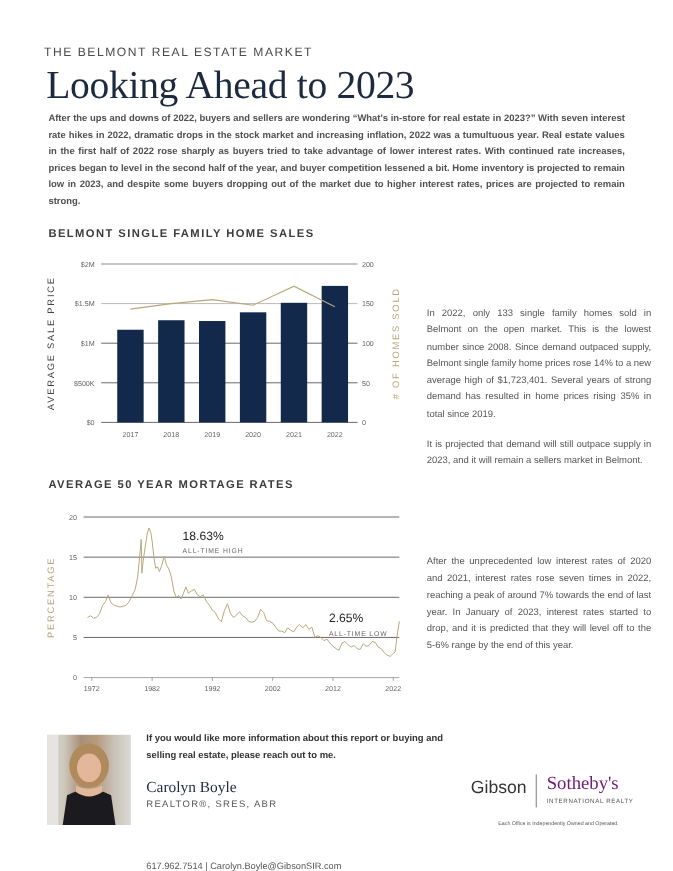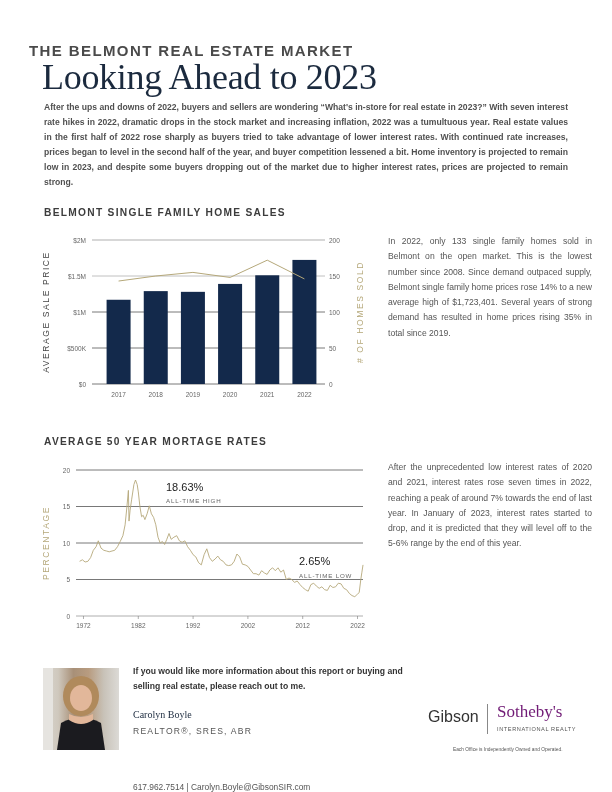--- a/index.html
+++ b/index.html
@@ -1,26 +1,26 @@
 <!DOCTYPE html>
 <html><head>
 <meta charset="utf-8">
 <style>
   html,body{margin:0;padding:0;background:#fff;}
   body{width:612px;height:792px;position:relative;overflow:hidden;font-family:"Liberation Sans",sans-serif;color:#3a3a3a;}
   .abs{position:absolute;}
-  .kicker{left:29px;top:42px;font-size:15px;letter-spacing:1.4px;font-weight:bold;color:#4a4a4a;}
+  .kicker{left:40px;top:42px;font-size:11px;letter-spacing:1.4px;font-weight:normal;color:#4a4a4a;}
   .title{left:42px;top:56px;font-family:"Liberation Serif",serif;font-size:36px;color:#1b2a3e;letter-spacing:-0.3px;}
   .intro{left:44px;top:100px;width:524px;font-size:8.6px;line-height:15px;color:#505050;text-align:justify;font-weight:bold;}
   .sec{font-size:10.2px;letter-spacing:1.3px;font-weight:bold;color:#3c3c3c;}
-  .side{font-size:8.6px;line-height:15.3px;color:#555;text-align:justify;width:204px;}
+  .side{font-size:8.6px;line-height:15.3px;color:#555;text-align:justify;width:204px;margin-top:43px;}
   .side p{margin:0 0 12px 0;}
   svg text{font-family:"Liberation Sans",sans-serif;}
   .cta{left:133px;top:664px;width:280px;font-size:8.6px;font-weight:bold;line-height:15px;color:#333;}
-  .agent-name{left:133px;top:709px;font-family:"Liberation Serif",serif;font-size:10px;color:#1b2a3e;}
+  .agent-name{left:133px;top:709px;font-family:"Liberation Serif",serif;font-size:14px;color:#1b2a3e;}
   .agent-title{left:133px;top:726px;font-size:8.6px;letter-spacing:1.2px;color:#555;}
   .agent-contact{left:133px;top:782px;font-size:8.4px;color:#555;}
   .photo{left:43px;top:668px;width:76px;height:82px;background:linear-gradient(90deg,#d9d6d0 0,#cfc8bd 20%,#a89078 40%,#b89c80 60%,#c8c2b8 80%,#dcdad6 100%);overflow:hidden;}
   .logo-gibson{left:428px;top:708px;font-size:16px;color:#333;}
   .logo-divider{left:487px;top:704px;width:1px;height:30px;background:#888;}
   .logo-sothebys{left:497px;top:702px;font-family:"Liberation Serif",serif;font-size:17px;font-weight:normal;color:#701a75;}
   .logo-intl{left:497px;top:726px;font-size:5.6px;letter-spacing:0.6px;color:#555;}
   .disclaimer{left:453px;top:747px;font-size:4.8px;color:#555;}
 </style>
 </head>
@@ -64,20 +64,21 @@
     <polyline points="88.58333333333333,56.040000000000006 125.74999999999999,51 162.91666666666666,47.39999999999999 200.08333333333334,52.44 237.25,35.16 274.41666666666663,53.879999999999995" fill="none" stroke="#b5a87a" stroke-width="1"></polyline>
     <circle cx="88.58333333333333" cy="56.040000000000006" r="0.01" fill="#b5a87a"></circle>
     <circle cx="125.74999999999999" cy="51" r="0.01" fill="#b5a87a"></circle>
     <circle cx="162.91666666666666" cy="47.39999999999999" r="0.01" fill="#b5a87a"></circle>
     <circle cx="200.08333333333334" cy="52.44" r="0.01" fill="#b5a87a"></circle>
     <circle cx="237.25" cy="35.16" r="0.01" fill="#b5a87a"></circle>
     <circle cx="274.41666666666663" cy="53.879999999999995" r="0.01" fill="#b5a87a"></circle>
   </svg>
 <div class="abs side" style="left:388px;top:234px;">
   <p>In 2022, only 133 single family homes sold in Belmont on the open market. This is the lowest number since 2008. Since demand outpaced supply, Belmont single family home prices rose 14% to a new average high of $1,723,401. Several years of strong demand has resulted in home prices rising 35% in total since 2019.</p>
+  <p>It is projected that demand will still outpace supply in 2023, and it will remain a sellers market in Belmont.</p>
 </div>
 
 <div class="abs sec" style="left:44px;top:436px;">AVERAGE 50 YEAR MORTAGE RATES</div>
 <svg class="abs" id="rates-chart" style="left:30px;top:460px;" width="350" height="175" viewBox="0 0 350 175">
     <line x1="46" x2="333" y1="156" y2="156" stroke="#999" stroke-width="0.8"></line>
     <text x="40" y="158.5" font-size="6.5" fill="#666" text-anchor="end">0</text>
     <line x1="46" x2="333" y1="119.5" y2="119.5" stroke="#555" stroke-width="0.8"></line>
     <text x="40" y="122" font-size="6.5" fill="#666" text-anchor="end">5</text>
     <line x1="46" x2="333" y1="83" y2="83" stroke="#555" stroke-width="0.8"></line>
     <text x="40" y="85.5" font-size="6.5" fill="#666" text-anchor="end">10</text>

